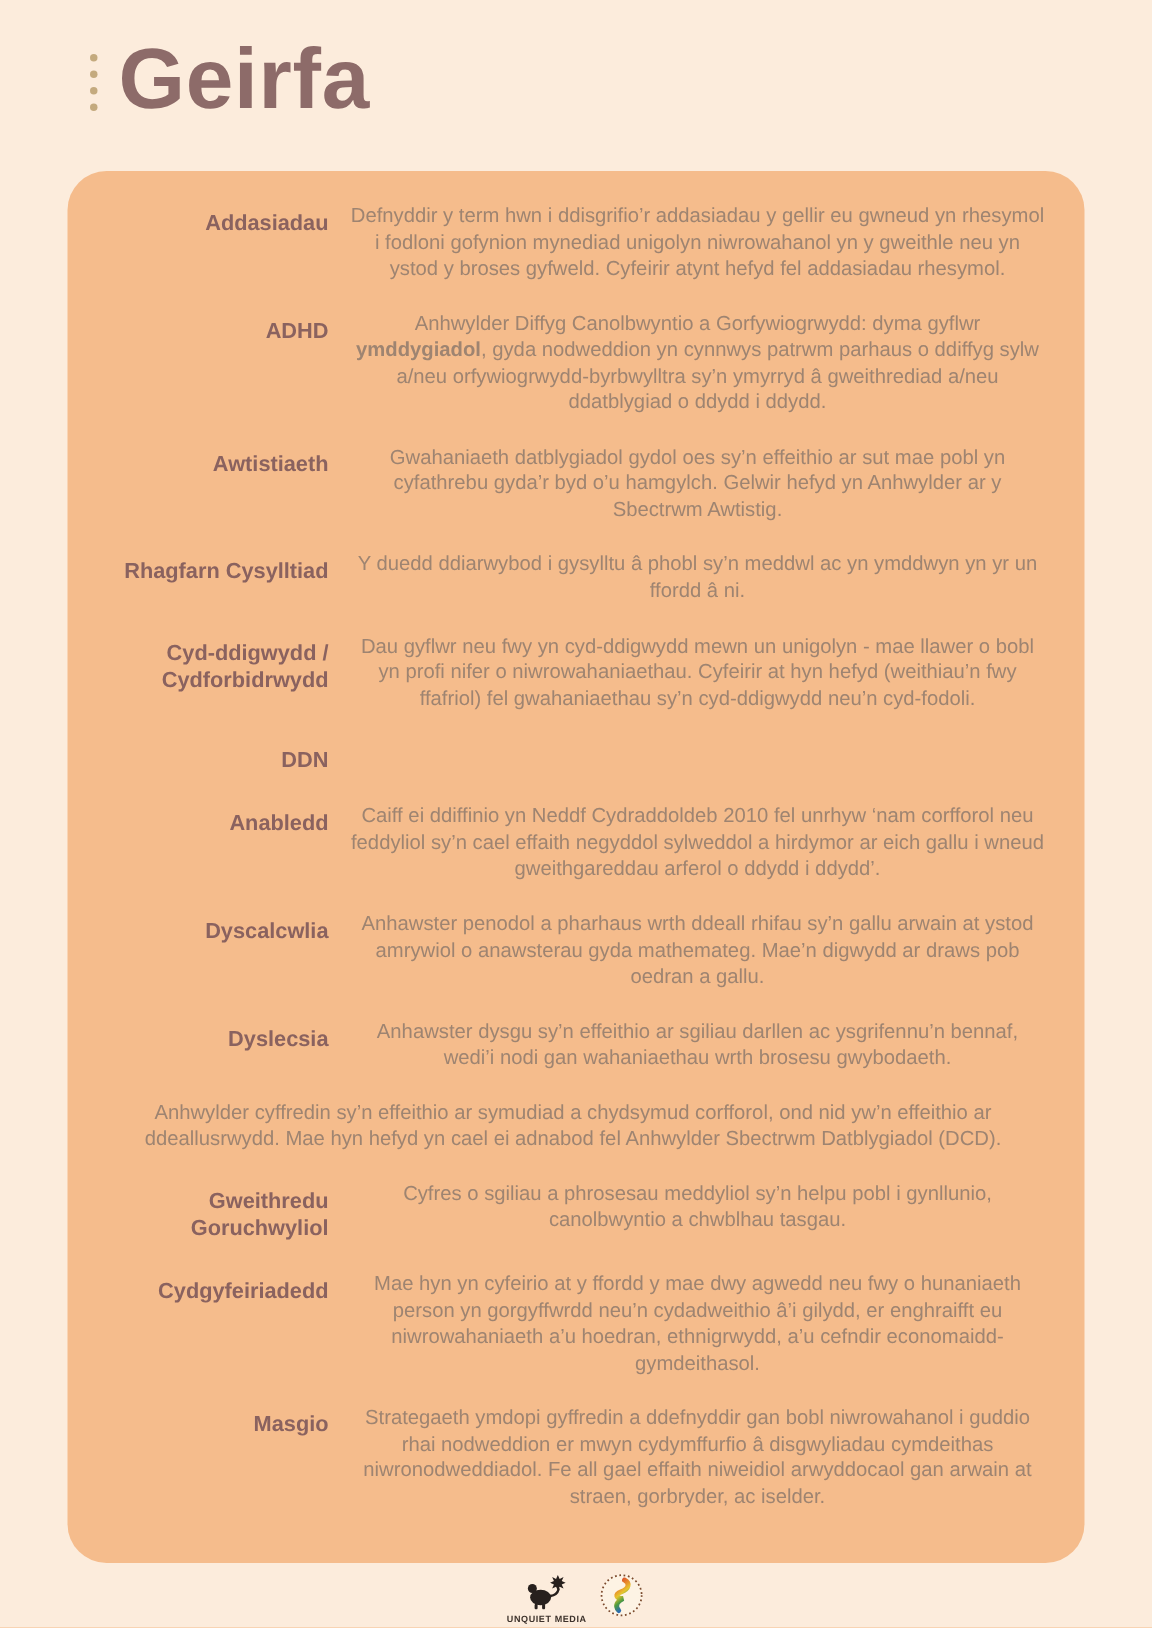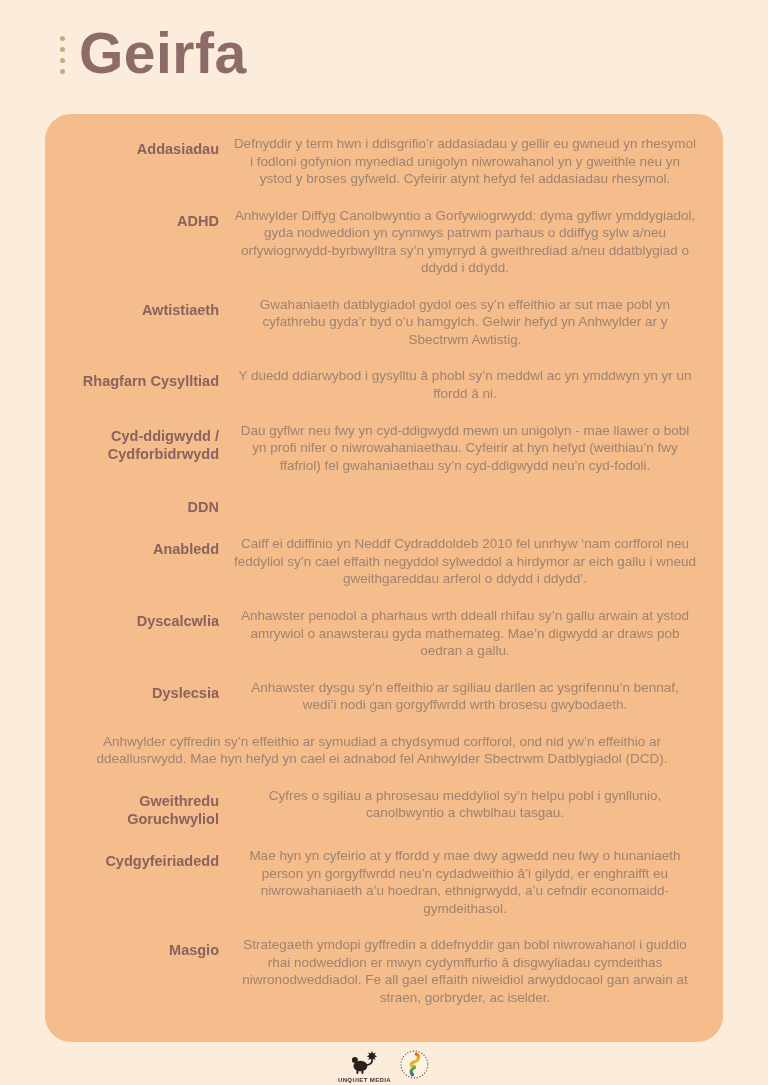--- a/index.html
+++ b/index.html
@@ -69,21 +69,21 @@
     line-height:1.25;
     text-align:right;
   }
   .def{
     flex:1;
     font-size:13.5px;
     color:var(--def-color);
     line-height:1.3;
     text-align:center;
   }
-  .def .bold{font-weight:normal;}
+  .def .bold{font-weight:bold;}
   .footer{
     position:absolute;
     left:50%; bottom:1px;
     transform:translateX(-50%);
     display:flex;
     align-items:center;
     gap:8px;
   }
   .um-logo{
     display:flex;
@@ -139,21 +139,21 @@
     <div class="row">
       <div class="term">Anabledd</div>
       <div class="def"><span>Caiff ei ddiffinio yn Neddf Cydraddoldeb 2010 fel unrhyw ‘nam corfforol neu feddyliol sy’n cael effaith negyddol sylweddol a hirdymor ar eich gallu i wneud gweithgareddau arferol o ddydd i ddydd’.</span></div>
     </div>
     <div class="row">
       <div class="term">Dyscalcwlia</div>
       <div class="def"><span>Anhawster penodol a pharhaus wrth ddeall rhifau sy’n gallu arwain at ystod amrywiol o anawsterau gyda mathemateg. Mae’n digwydd ar draws pob oedran a gallu.</span></div>
     </div>
     <div class="row">
       <div class="term">Dyslecsia</div>
-      <div class="def"><span>Anhawster dysgu sy’n effeithio ar sgiliau darllen ac ysgrifennu’n bennaf, wedi’i nodi gan gorgyffwrdd wrth brosesu gwybodaeth.</span></div>
+      <div class="def"><span>Anhawster dysgu sy’n effeithio ar sgiliau darllen ac ysgrifennu’n bennaf, wedi’i nodi gan wahaniaethau wrth brosesu gwybodaeth.</span></div>
     </div>
     <div class="row">
       <div class="def"><span>Anhwylder cyffredin sy’n effeithio ar symudiad a chydsymud corfforol, ond nid yw’n effeithio ar ddeallusrwydd. Mae hyn hefyd yn cael ei adnabod fel Anhwylder Sbectrwm Datblygiadol (DCD).</span></div>
     </div>
     <div class="row">
       <div class="term">Gweithredu Goruchwyliol</div>
       <div class="def"><span>Cyfres o sgiliau a phrosesau meddyliol sy’n helpu pobl i gynllunio, canolbwyntio a chwblhau tasgau.</span></div>
     </div>
     <div class="row">
       <div class="term">Cydgyfeiriadedd</div>

